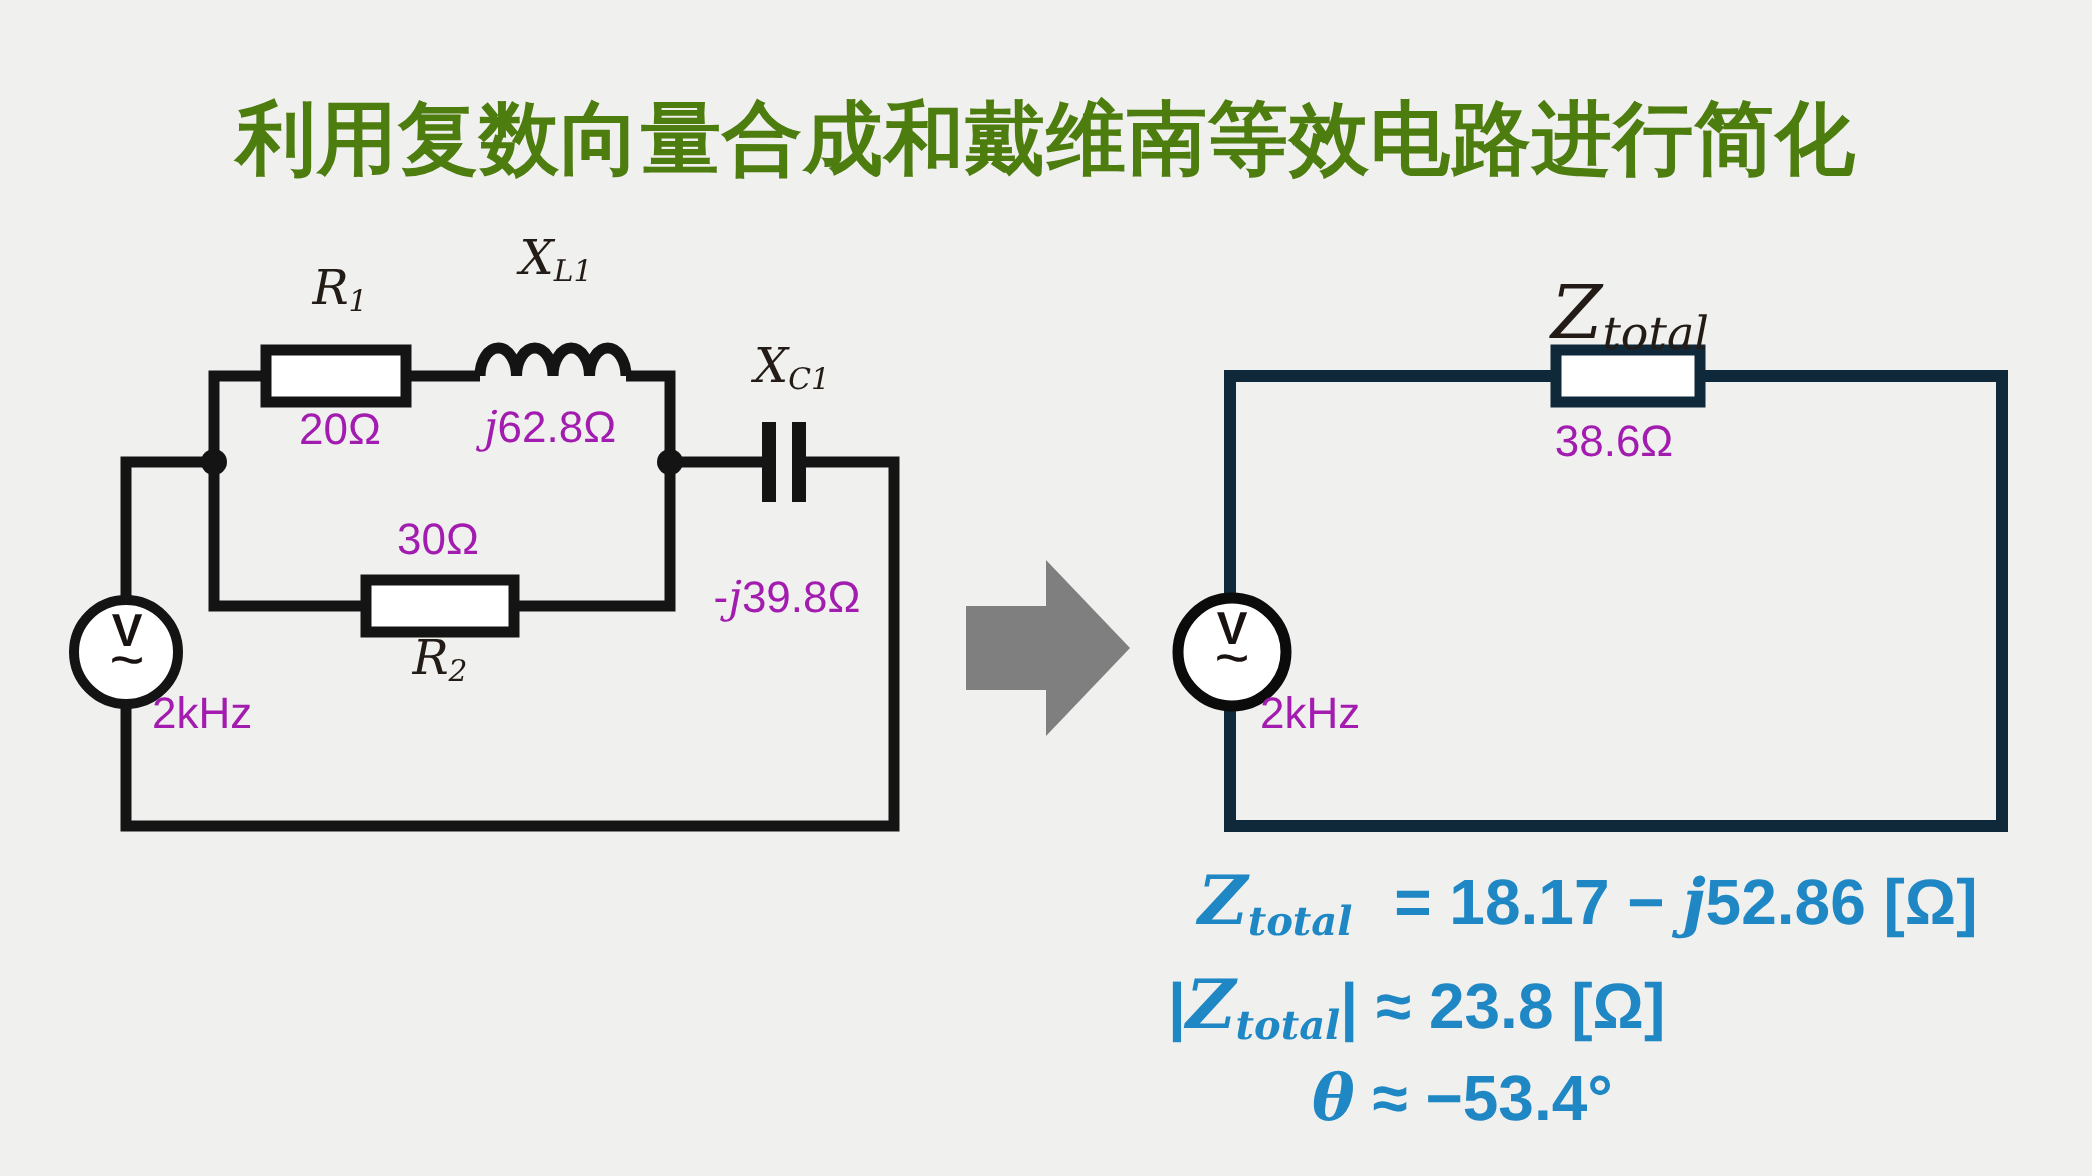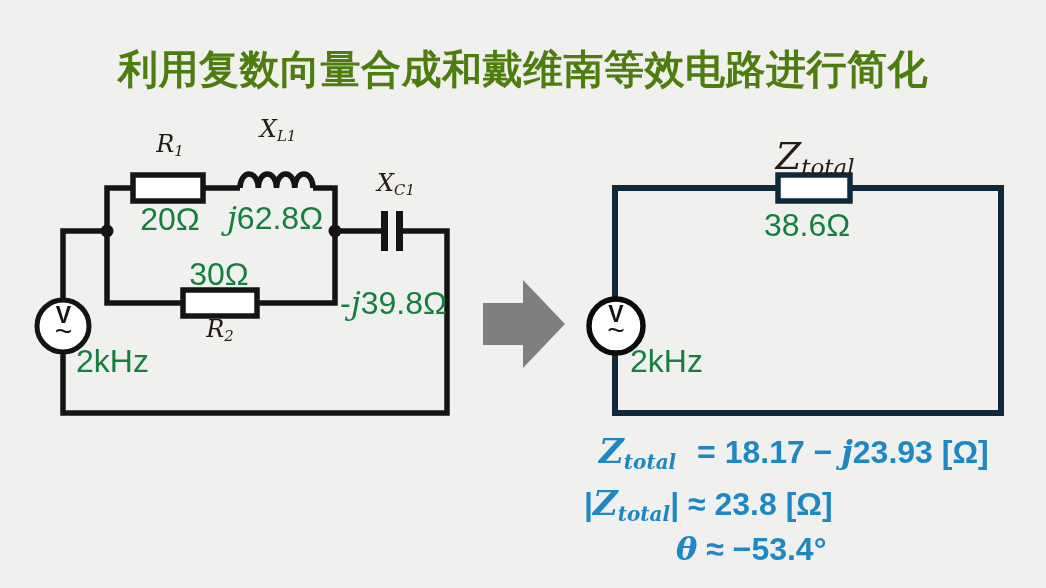--- a/index.html
+++ b/index.html
@@ -22,21 +22,21 @@
   .mlabel{
     position:absolute;text-align:center;
     font-family:"DejaVu Serif",serif;font-style:italic;
     font-size:24px;color:#221b16;line-height:1.05;
   }
   .mlabel sub{font-size:0.62em;vertical-align:-0.25em;letter-spacing:0;}
   
   .value{
     position:absolute;text-align:center;
     font-family:"Liberation Sans",sans-serif;
-    font-size:32px;color:#15803d;line-height:1.05;white-space:nowrap;
+    font-size:22px;color:#a21caf;line-height:1.05;white-space:nowrap;
   }
   .ji{font-family:"DejaVu Serif",serif;font-style:italic;}
   
   .src{
     position:absolute;text-align:center;color:#181210;
     font-family:"Liberation Sans",sans-serif;
   }
   .src .v{display:block;font-size:23px;font-weight:700;line-height:20px;}
   .src .w{display:block;font-size:30px;font-weight:400;line-height:15px;margin-top:-2px;}
   
@@ -109,24 +109,24 @@
   <div class="value" style="left:760px;top:209px;width:94px;">38.6Ω</div>
   <div class="src" style="left:597px;top:304px;width:38px;">
     <span class="v">V</span>
     <span class="w">~</span>
   </div>
   <div class="value" style="left:630px;top:345px;width:90px;text-align:left;">2kHz</div>
 
   <div class="eq" style="left:599px;top:431px;">
     <span class="mz"><span>Z</span><sub>total</sub></span><span class="gap"></span>
     <span>= 18.17 −</span>
-    <span class="mz" style="font-size:32px;">j</span><span>23.93 [Ω]</span>
+    <span class="mz" style="font-size:32px;">j</span><span>52.86 [Ω]</span>
   </div>
   <div class="eq" style="left:584px;top:483px;">
     <span>|</span><span class="mz"><span>Z</span><sub>total</sub></span><span>|</span>
     <span>≈ 23.8 [Ω]</span>
   </div>
-  <div class="eq" style="left:676px;top:530px;text-align:right;">
+  <div class="eq" style="left:656px;top:530px;text-align:right;">
     <span class="th">θ</span>
     <span>≈ −53.4°</span>
   </div>
 
 </div>
 
 </body></html>

